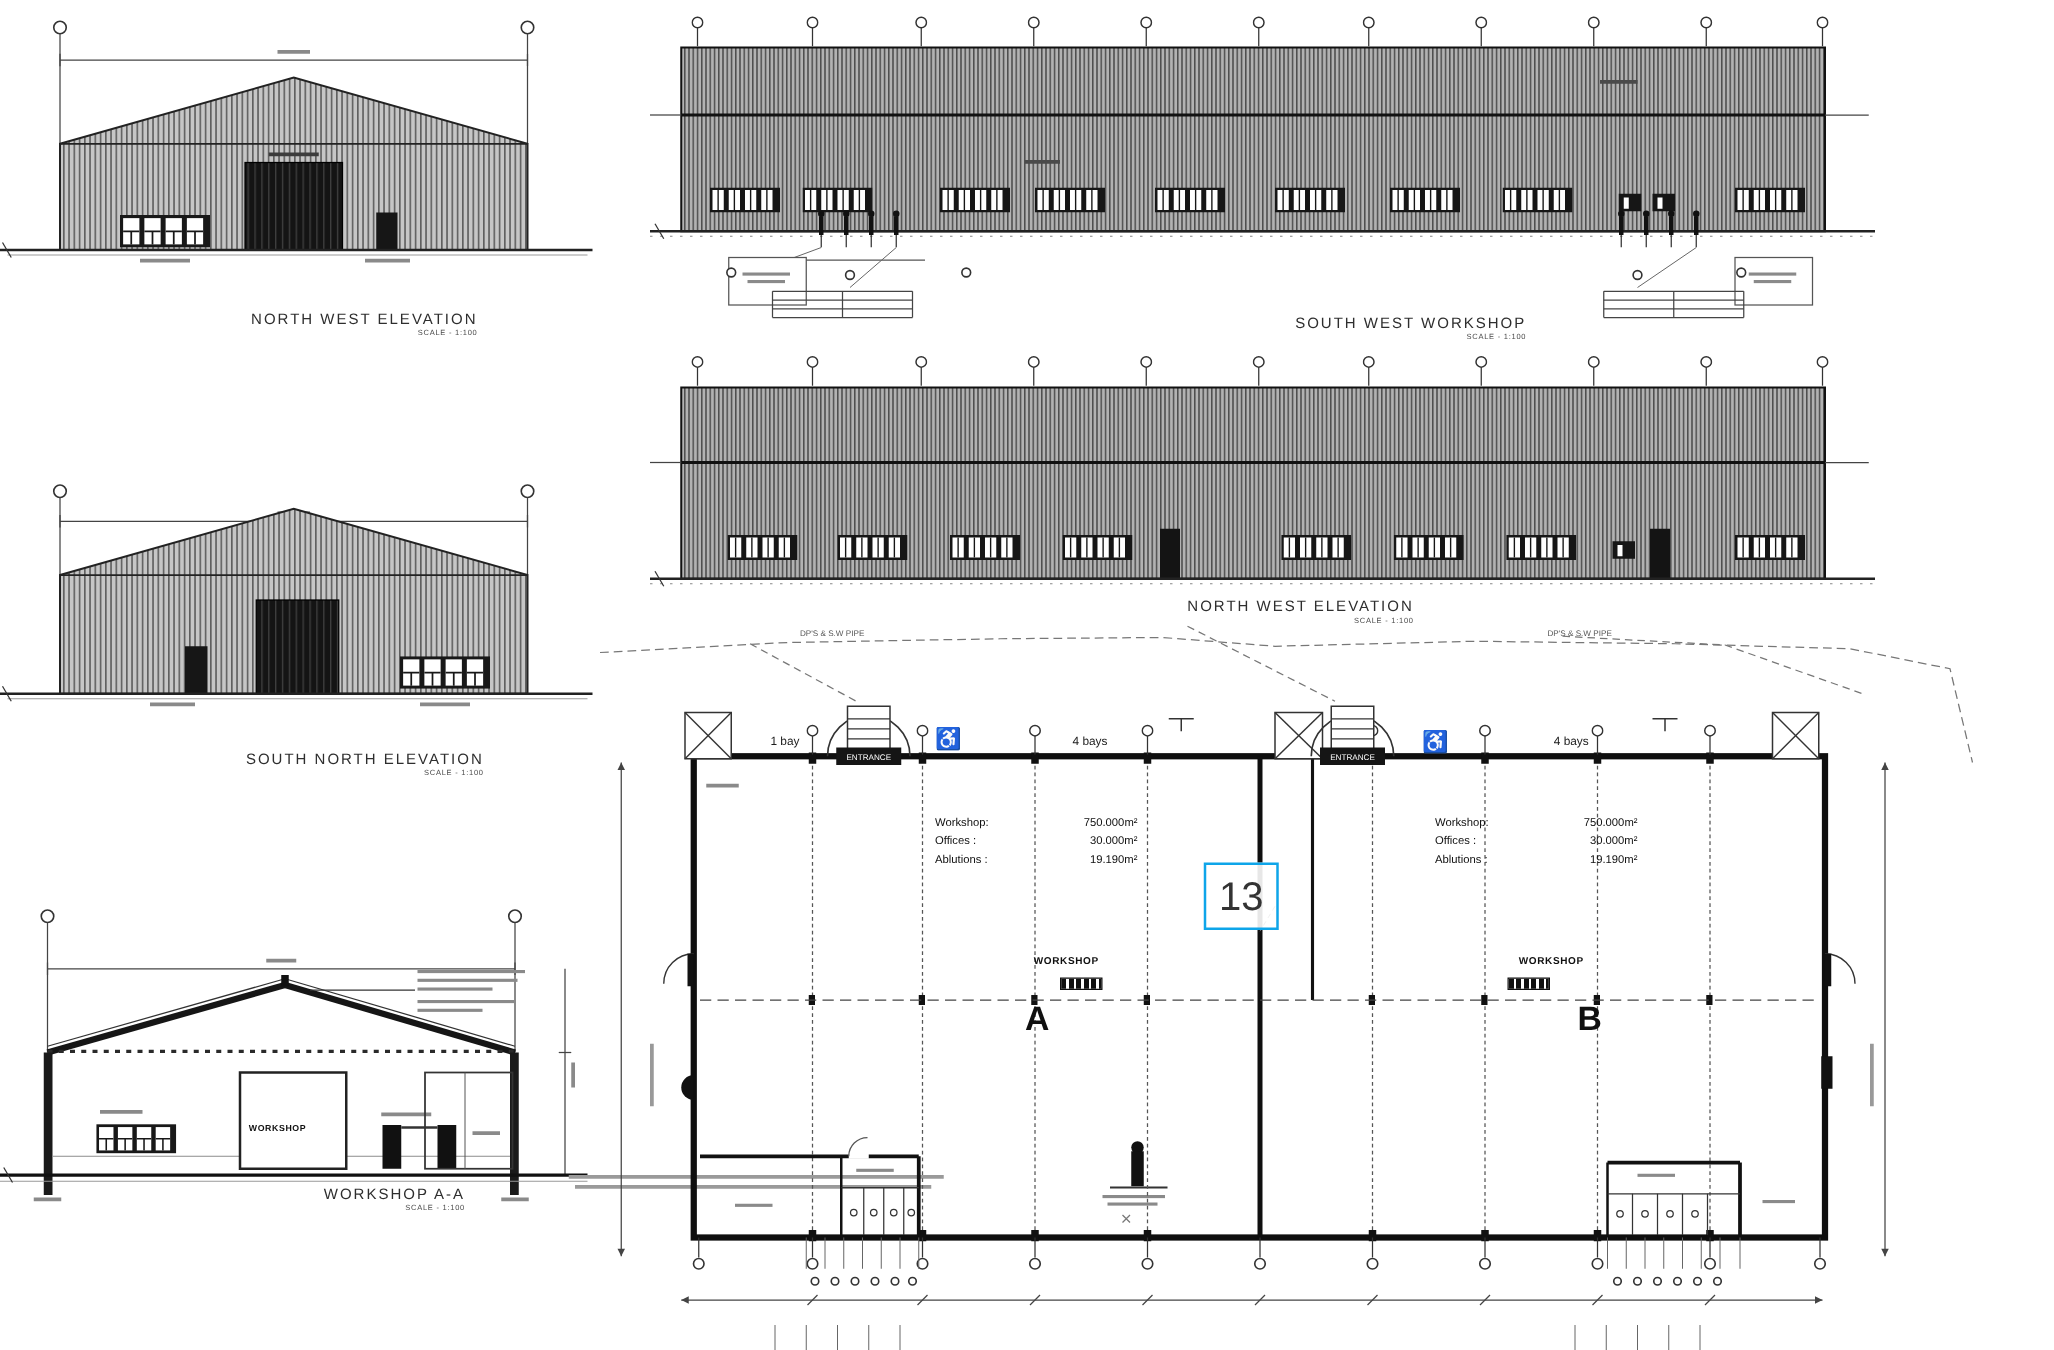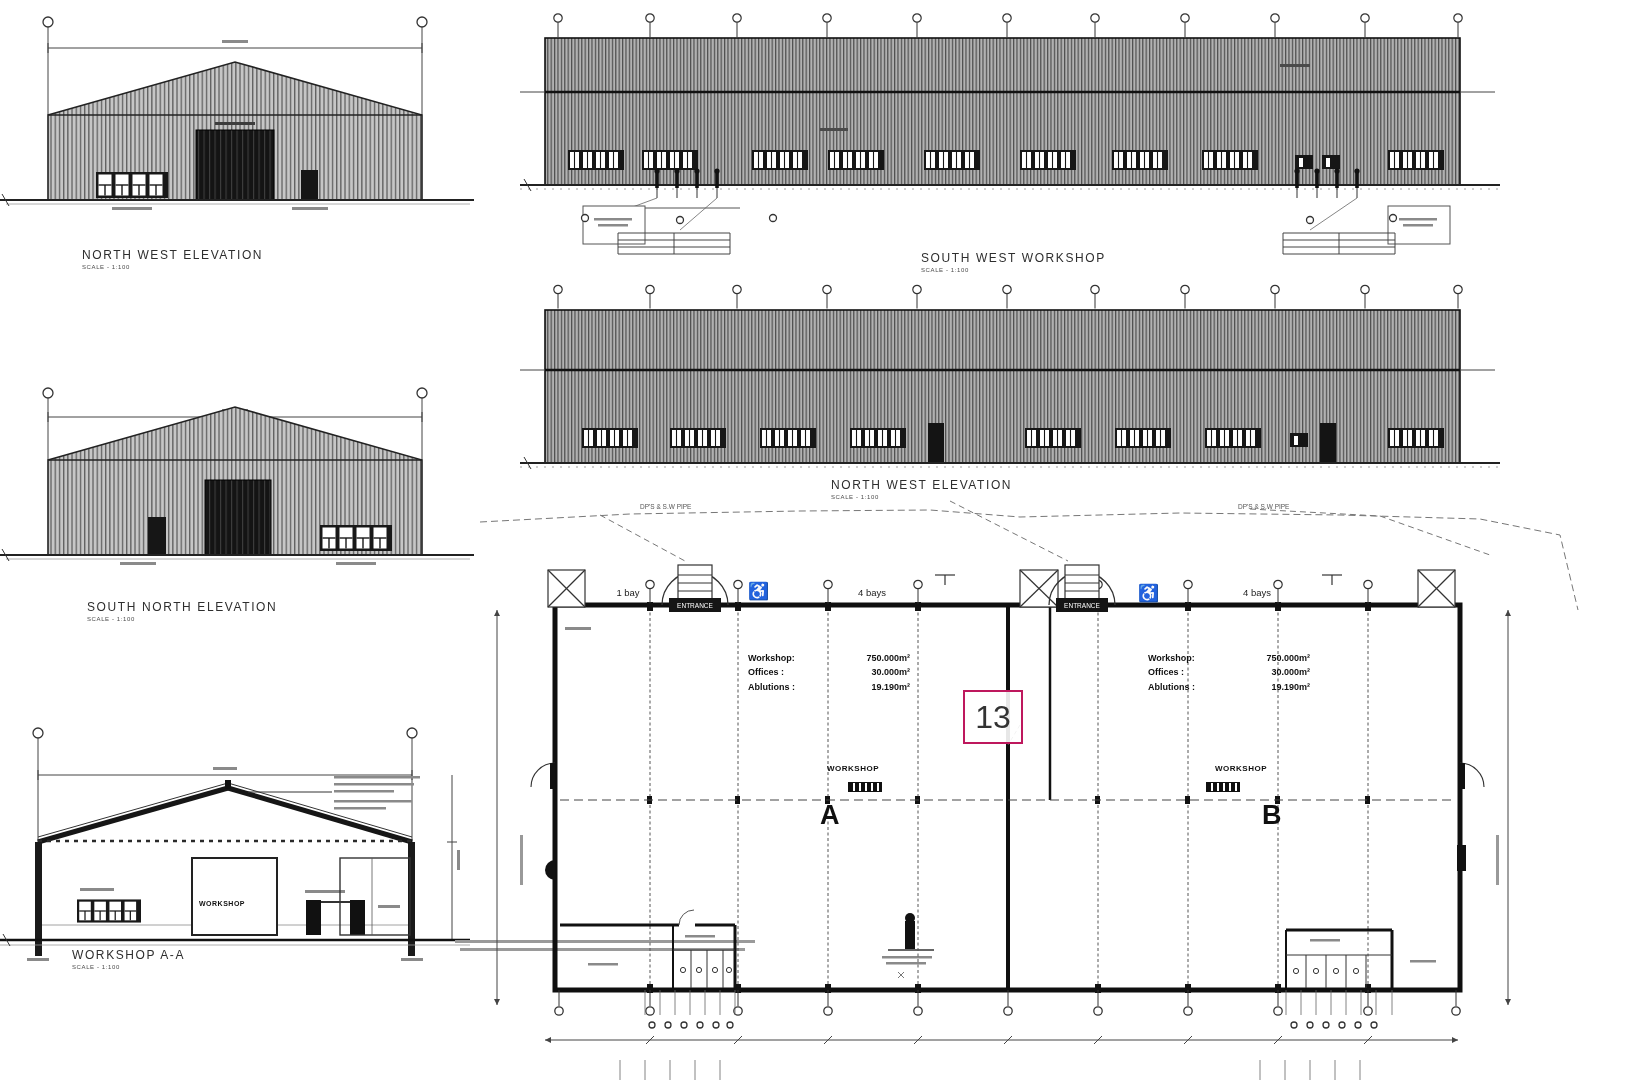--- a/index.html
+++ b/index.html
@@ -1,24 +1,24 @@
 <!DOCTYPE html>
 <html><head>
 <meta charset="utf-8">
 <style>
   html,body{margin:0;padding:0;background:#fff}
   #sheet{position:relative;width:1643px;height:1080px;background:#ffffff;overflow:hidden;
          font-family:"Liberation Sans",sans-serif;color:#222}
   svg.dwg{position:absolute;overflow:visible}
-  .dwg-title{position:absolute;width:300px;text-align:left;color:#2e2e2e}
+  .dwg-title{position:absolute;width:300px;text-align:right;color:#2e2e2e}
   .dwg-title .t{font-size:12px;letter-spacing:1.6px;font-weight:500}
   .dwg-title .s{font-size:6px;letter-spacing:.6px;margin-top:2px;color:#4a4a4a}
-  .areas{position:absolute;width:162px;font-size:9px;font-weight:bold;color:#101010}
+  .areas{position:absolute;width:162px;font-size:9px;font-weight:normal;color:#101010}
   .arow{display:flex;justify-content:space-between;line-height:1.6}
-  .det13{position:absolute;width:56px;height:50px;border:2px solid #be185d;background:rgba(255,255,255,.9);
+  .det13{position:absolute;width:56px;height:50px;border:2px solid #0ea5e9;background:rgba(255,255,255,.9);
          display:flex;align-items:center;justify-content:center;font-size:32px;color:#333}
   .wslabel{position:absolute;width:70px;text-align:left;font-size:8px;font-weight:bold;
            letter-spacing:.5px;color:#101010}
   .wsbar{position:absolute;width:32px;height:8px;border:1px solid #101010;
          background:repeating-linear-gradient(90deg,#101010 0 4px,#ffffff 4px 6px)}
   .seclet{position:absolute;font-size:27px;font-weight:bold;color:#101010}
   .mb{position:absolute;background:#9a9a9a;height:3px}
   .bub{fill:#fff;stroke:#333;stroke-width:1.3}
   .thin{stroke:#444;stroke-width:1;fill:none}
   text{font-family:"Liberation Sans",sans-serif}

